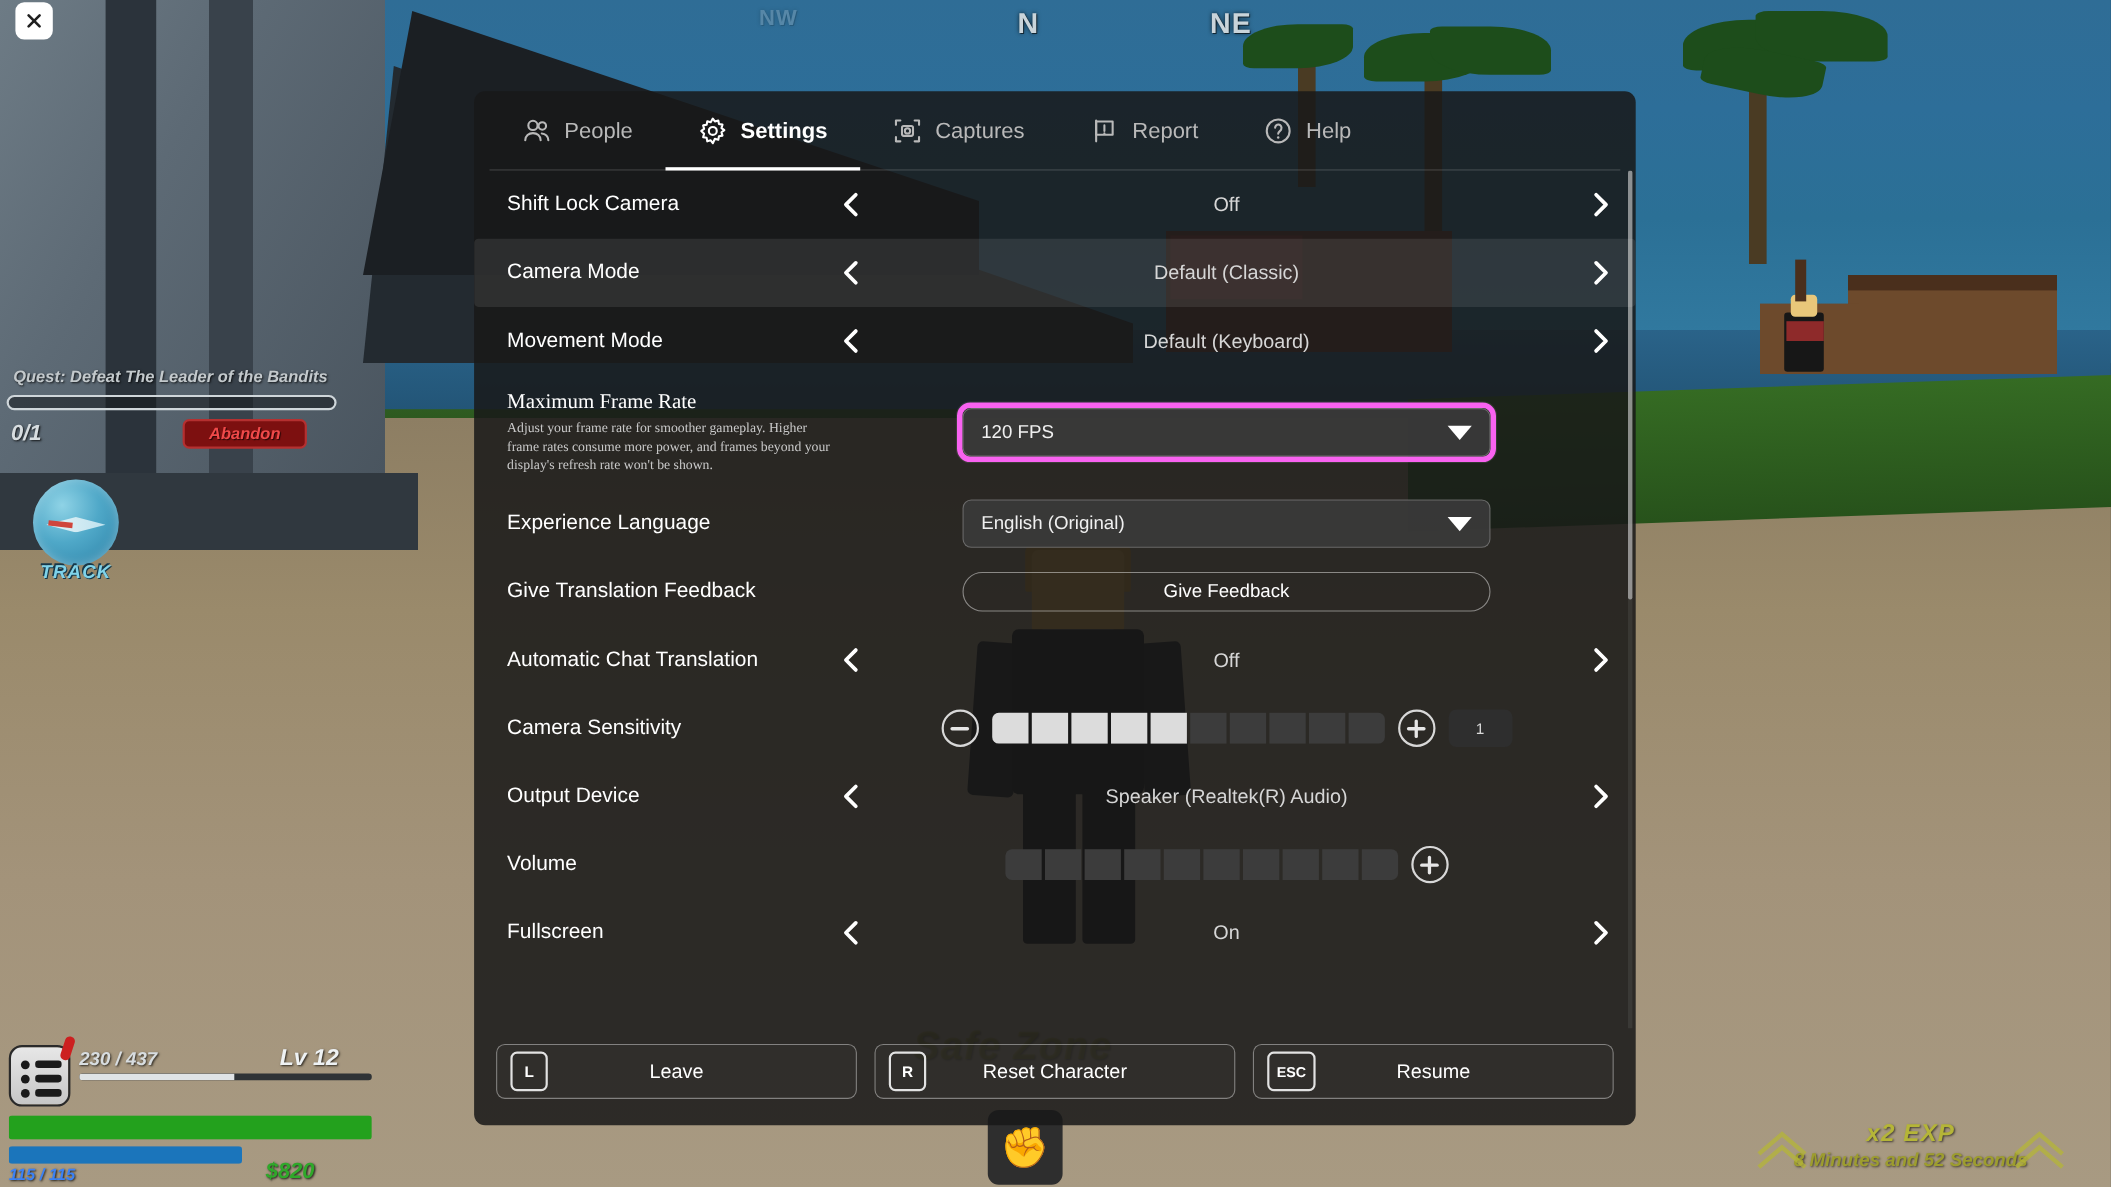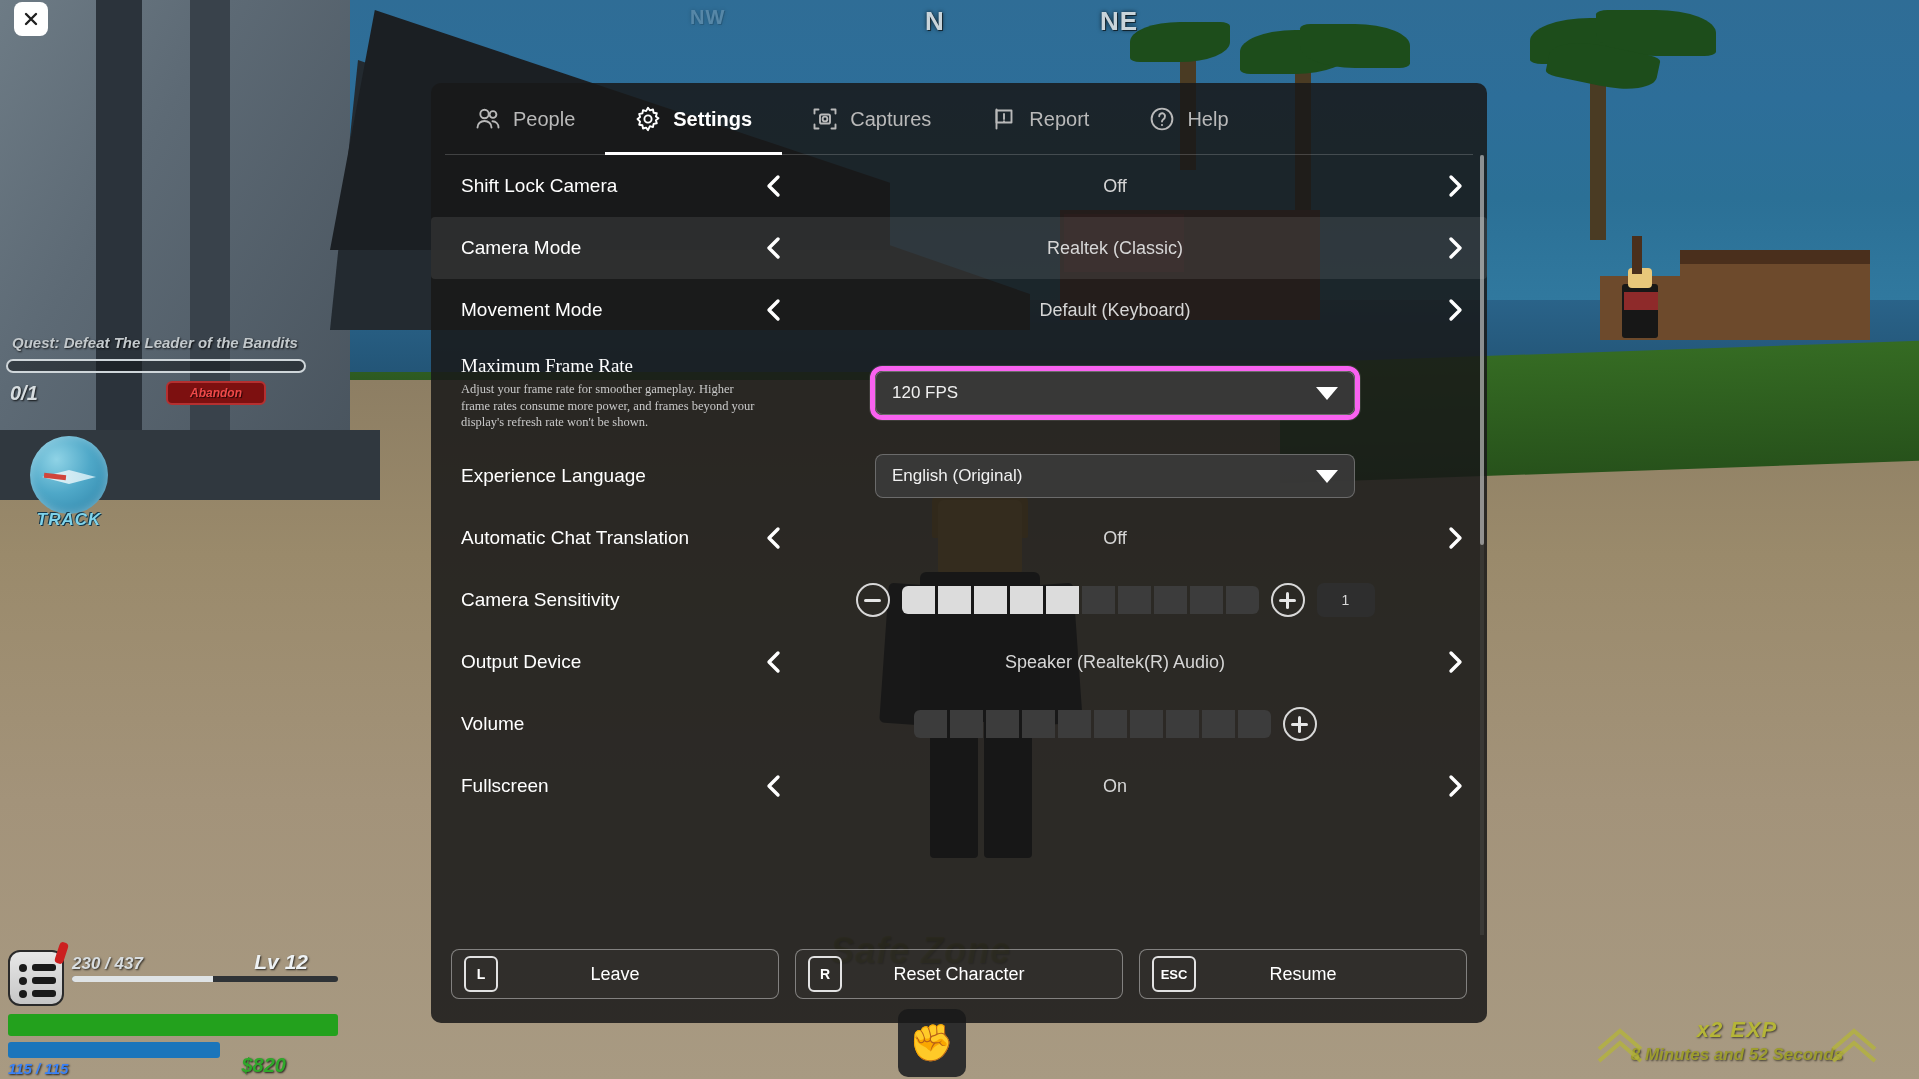--- a/index.html
+++ b/index.html
@@ -118,21 +118,21 @@
     height: 14px; border: 2px solid #cfd6da; border-radius: 8px;
     background: rgba(20,24,28,.55);
   }
   .quest-foot { display: flex; align-items: center; margin-top: 8px; }
   .quest-count {
     color: #d7dde0; font-size: 20px; font-style: italic; font-weight: bold;
     text-shadow: 1px 1px 2px rgba(0,0,0,.8); padding-left: 4px; min-width: 160px;
   }
   .abandon-btn {
     background: #7d1010; border: 2px solid #b53030; border-radius: 6px;
-    color: #ef4a4a; font-size: 12px; font-weight: bold; font-style: italic;
+    color: #ef4a4a; font-size: 15px; font-weight: bold; font-style: italic;
     padding: 3px 22px; text-shadow: 1px 1px 1px rgba(0,0,0,.7);
     cursor: pointer;
   }
   
   .track-orb {
     position: absolute; left: 30px; top: 436px; width: 78px; height: 78px;
     border-radius: 50%;
     background: radial-gradient(circle at 34% 30%, #8fd3e6 0%, #4fa8c8 45%, #2a7fa5 100%);
     box-shadow: inset 0 0 10px rgba(255,255,255,.35);
   }
@@ -571,21 +571,21 @@
         </div>
         <div class="row selected">
           <div class="row-label">
       <span>Camera Mode</span></div>
           <div class="control">
             <div class="arrow-btn">
               <svg width="22" height="26" viewBox="0 0 22 26">
     <path d="M15 4 L6 13 L15 22" stroke="#ffffff" stroke-width="3.4" fill="none" stroke-linecap="round" stroke-linejoin="round"></path>
               </svg>
             </div>
-      <div class="value-text">Realtek (Classic)</div>
+      <div class="value-text">Default (Classic)</div>
       <div class="arrow-btn">
               <svg width="22" height="26" viewBox="0 0 22 26">
     <path d="M6 4 L15 13 L6 22" stroke="#ffffff" stroke-width="3.4" fill="none" stroke-linecap="round" stroke-linejoin="round"></path>
               </svg>
             </div>
           </div>
         </div>
         <div class="row">
           <div class="row-label">
       <span>Movement Mode</span></div>
@@ -616,20 +616,27 @@
           </div>
         </div>
         <div class="row">
           <div class="row-label">
       <span>Experience Language</span></div>
           <div class="control">
             <div class="dropdown">
         <span>English (Original)</span>
         <span class="caret"></span>
             </div>
+          </div>
+        </div>
+        <div class="row">
+          <div class="row-label">
+      <span>Give Translation Feedback</span></div>
+          <div class="control">
+            <div class="pill-btn">Give Feedback</div>
           </div>
         </div>
         <div class="row">
           <div class="row-label">
       <span>Automatic Chat Translation</span></div>
           <div class="control">
             <div class="arrow-btn">
               <svg width="22" height="26" viewBox="0 0 22 26">
     <path d="M15 4 L6 13 L15 22" stroke="#ffffff" stroke-width="3.4" fill="none" stroke-linecap="round" stroke-linejoin="round"></path>
               </svg>

